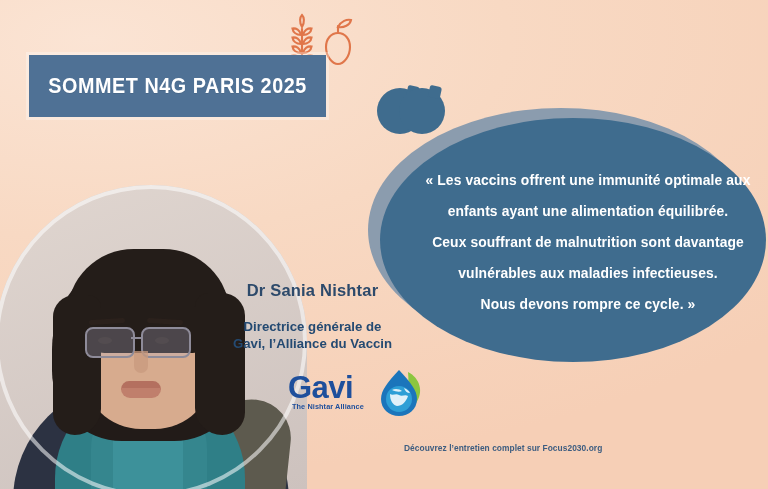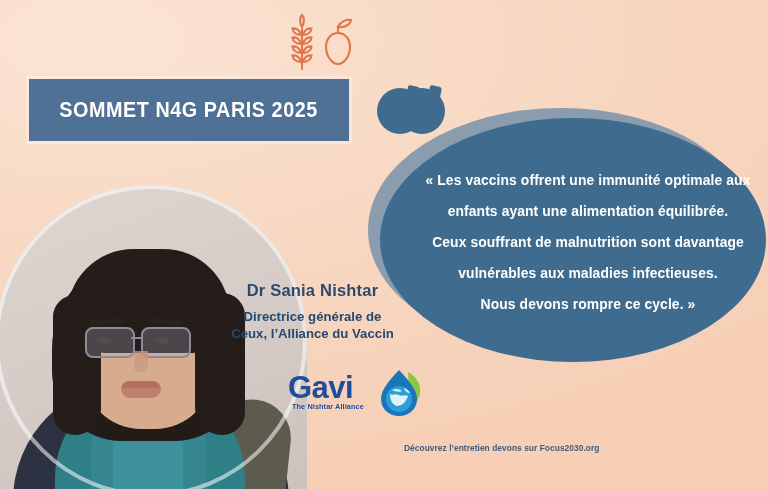--- a/index.html
+++ b/index.html
@@ -10,25 +10,24 @@
   }
   #card{
     position:relative;width:768px;height:489px;overflow:hidden;
     background:
       radial-gradient(120% 90% at 12% 8%, #fbe4d4 0%, #f8d9c3 45%, #f6cfb6 100%);
   }
   
   .food-icons{position:absolute;left:288px;top:13px;width:70px;height:60px;}
   
   #banner{
-    position:absolute;left:29px;top:55px;width:320px;height:62px;
+    position:absolute;left:29px;top:55px;width:297px;height:62px;
     background:#4f7195;
     display:flex;align-items:center;justify-content:center;
     box-shadow:0 0 0 3px rgba(255,255,255,.30);
-    margin-top:24px;
   }
   #banner-text{
     color:#ffffff;font-weight:bold;font-size:21.5px;letter-spacing:.6px;
     transform:scaleX(.92);transform-origin:center;white-space:nowrap;
     text-shadow:0 1px 0 rgba(0,0,0,.08);
   }
   
   #portrait-circle{
     position:absolute;left:-5px;top:185px;width:312px;height:312px;
     border-radius:50%;
@@ -133,21 +132,21 @@
   #qmark1{left:377px;top:88px;}
   #qmark2{left:399px;top:88px;}
   
   #speaker{
     position:absolute;left:215px;top:281px;width:195px;text-align:center;
   }
   #speaker-name{
     color:#2d4a6b;font-size:16.5px;font-weight:bold;letter-spacing:.2px;
   }
   #speaker-role{
-    margin-top:9px;color:#244a72;font-size:13.2px;font-weight:bold;line-height:16.5px;
+    margin-top:19px;color:#244a72;font-size:13.2px;font-weight:bold;line-height:16.5px;
   }
   
   #gavi-logo{position:absolute;left:288px;top:368px;width:136px;height:54px;}
   #gavi-word{
     position:absolute;left:0;top:2px;color:#1e4f9c;font-size:31px;font-weight:bold;
     letter-spacing:-.5px;font-family:"Liberation Sans",sans-serif;
   }
   #gavi-tag{
     position:absolute;left:4px;top:34px;color:#1e4f9c;font-size:7.3px;font-weight:bold;
     letter-spacing:.1px;
@@ -235,33 +234,33 @@
     <span class="ql">enfants ayant une alimentation équilibrée.</span>
     <span class="ql">Ceux souffrant de malnutrition sont davantage</span>
     <span class="ql">vulnérables aux maladies infectieuses.</span>
     <span class="ql">Nous devons rompre ce cycle. »</span>
   </div>
 
   <div id="speaker">
     <div id="speaker-name">Dr Sania Nishtar</div>
     <div id="speaker-role">
       <div>Directrice générale de</div>
-      <div>Ceux, l’Alliance du Vaccin</div>
+      <div>Gavi, l’Alliance du Vaccin</div>
     </div>
   </div>
 
   <div id="gavi-logo">
     <div id="gavi-word">Gavi</div>
     <div id="gavi-tag">The Nishtar Alliance</div>
     <svg id="gavi-mark" viewBox="0 0 46 50">
       <path d="M30 4 C42 10 46 24 38 35 C33 42 24 44 19 40 C27 36 32 26 30 4Z" fill="#8cc63f"></path>
       <path d="M21 2 C10 14 3 22 3 31 C3 41 11 48 21 48 C31 48 39 41 39 31 C39 22 32 14 21 2Z" fill="#1b75bb"></path>
       <circle cx="21" cy="31" r="13" fill="#2e9fd6"></circle>
       <path d="M12 26 C15 28 18 25 21 27 C24 29 27 26 30 28 C28 34 24 38 19 38 C15 37 12 33 12 26Z" fill="#ffffff" opacity=".85"></path>
       <path d="M14 22 C17 20 22 21 24 23 C22 24 18 24 14 22Z" fill="#ffffff" opacity=".85"></path>
       <path d="M26 20 C29 21 31 23 32 25 C29 25 27 23 26 20Z" fill="#ffffff" opacity=".85"></path>
     </svg>
   </div>
 
-  <div id="footer-note">Découvrez l’entretien devons sur Focus2030.org</div>
+  <div id="footer-note">Découvrez l’entretien complet sur Focus2030.org</div>
 
 
 </div>
 
 </body></html>

